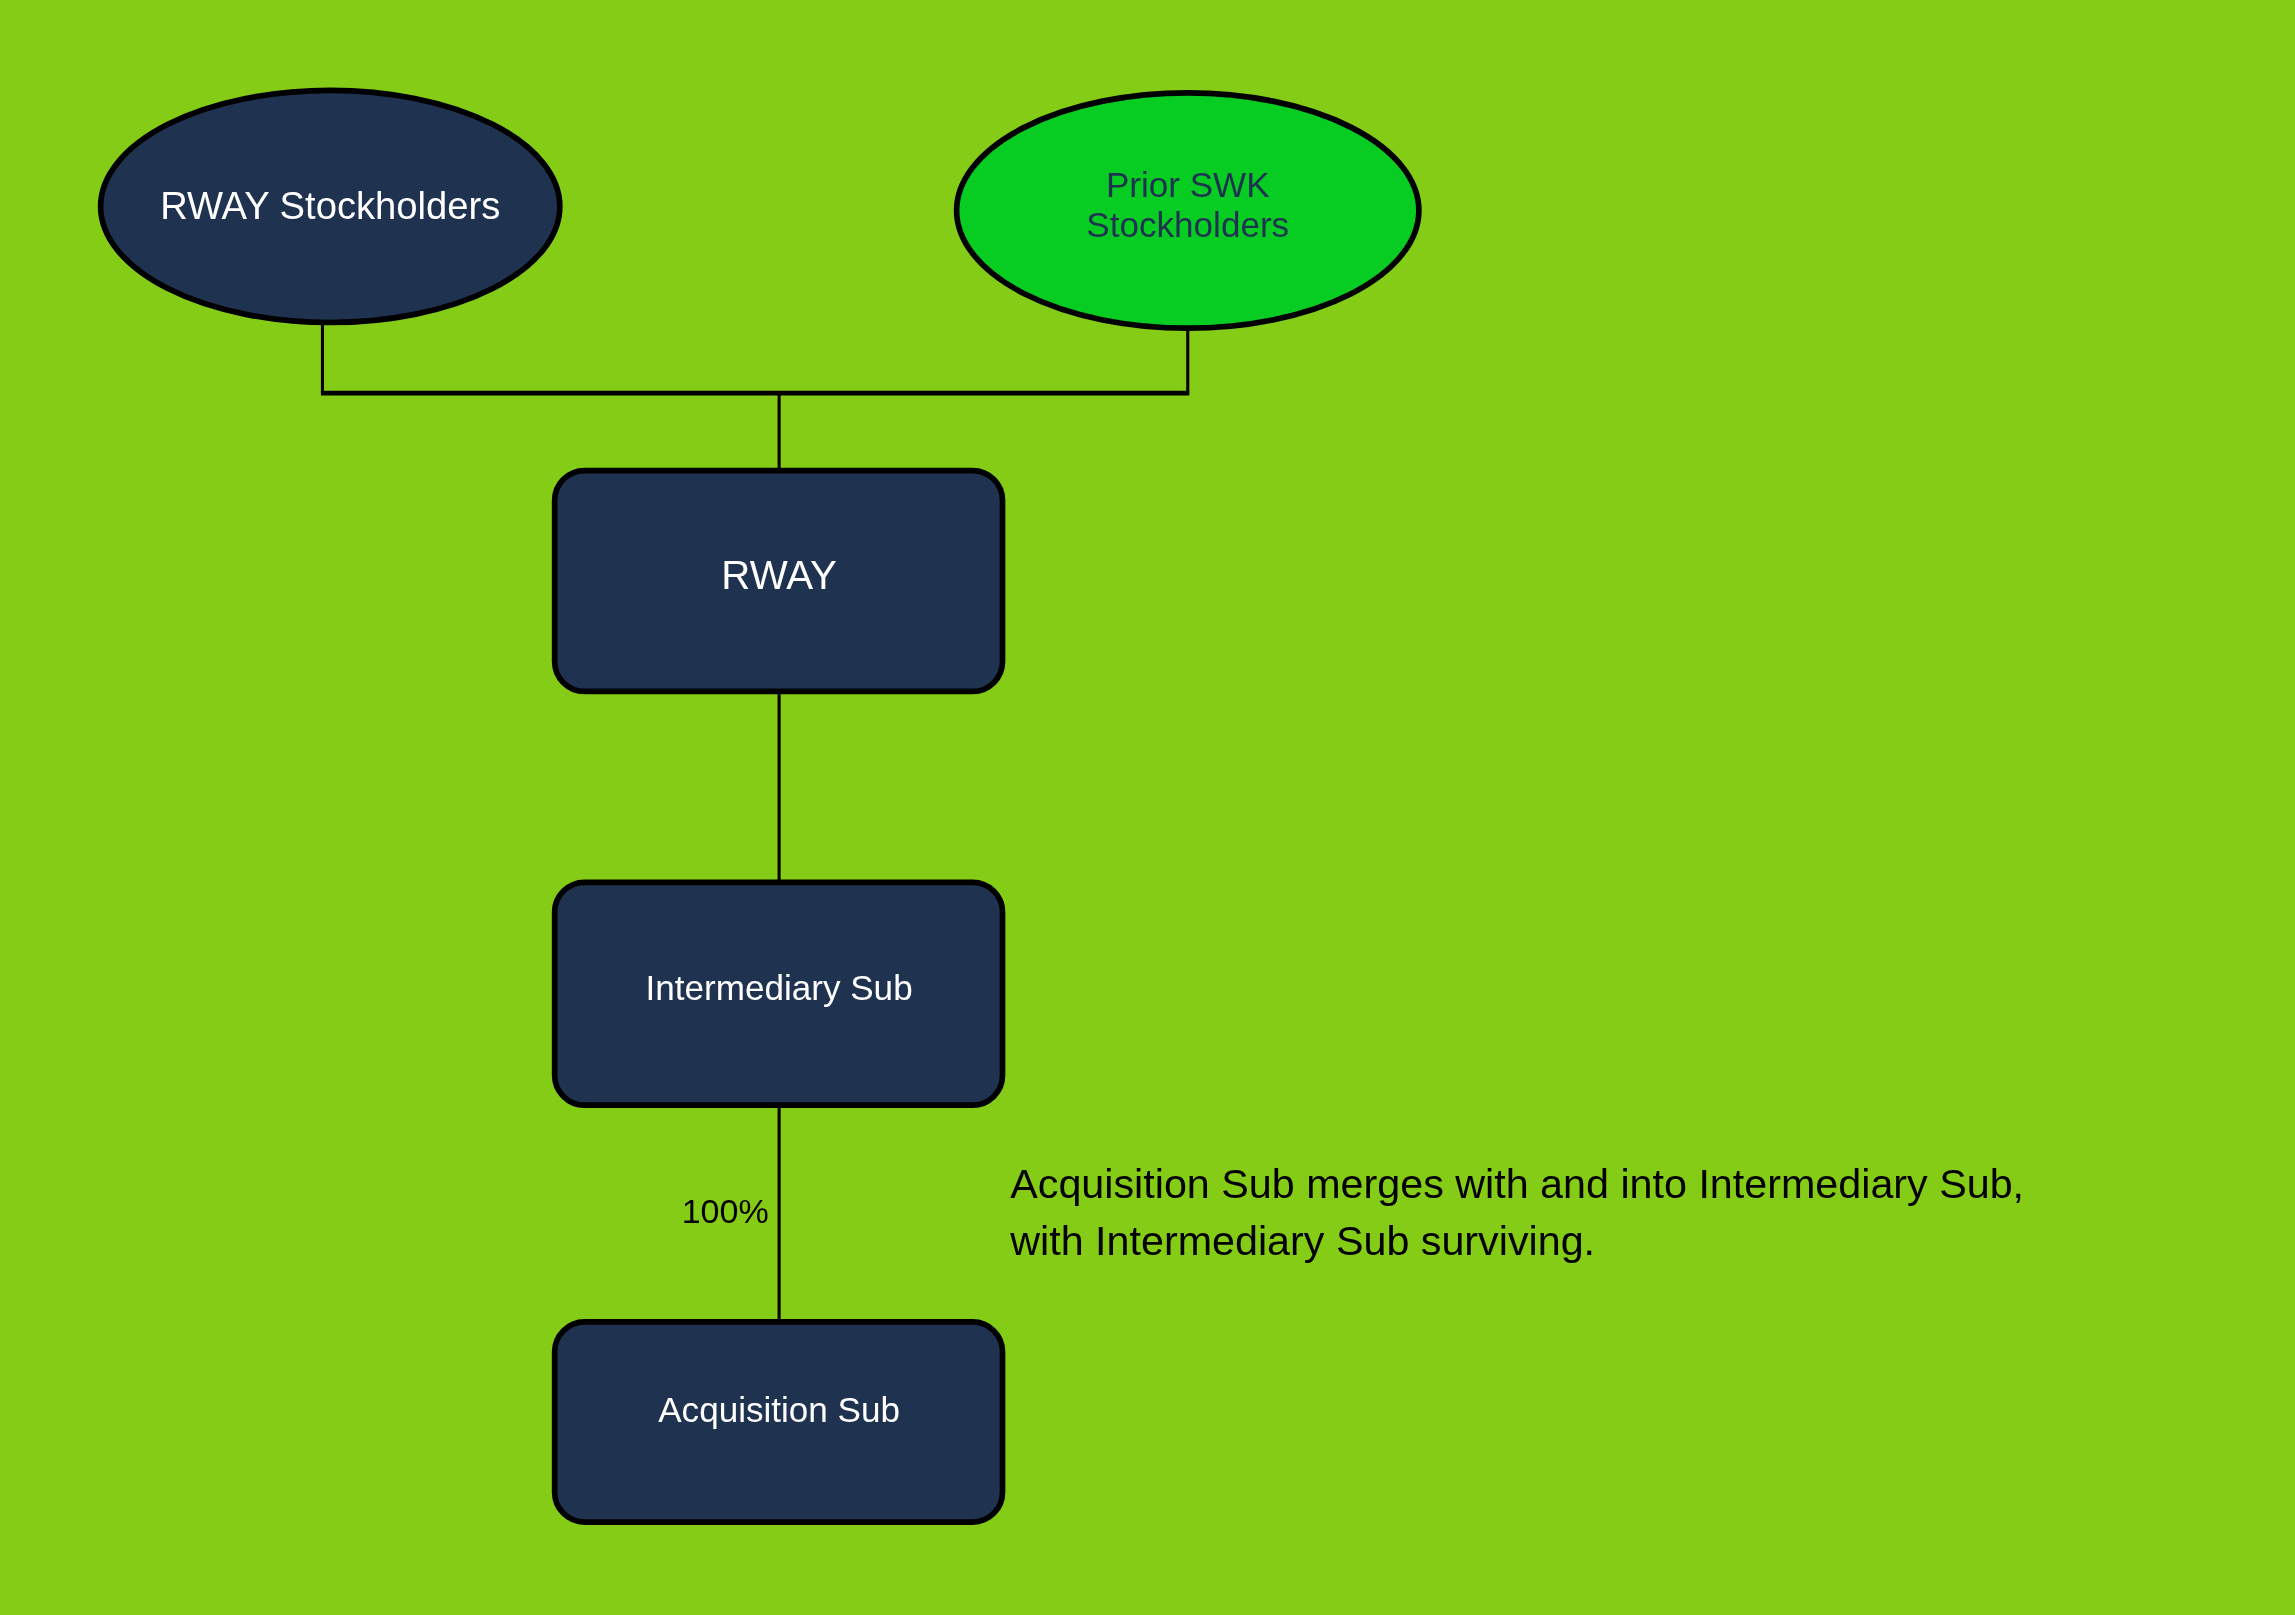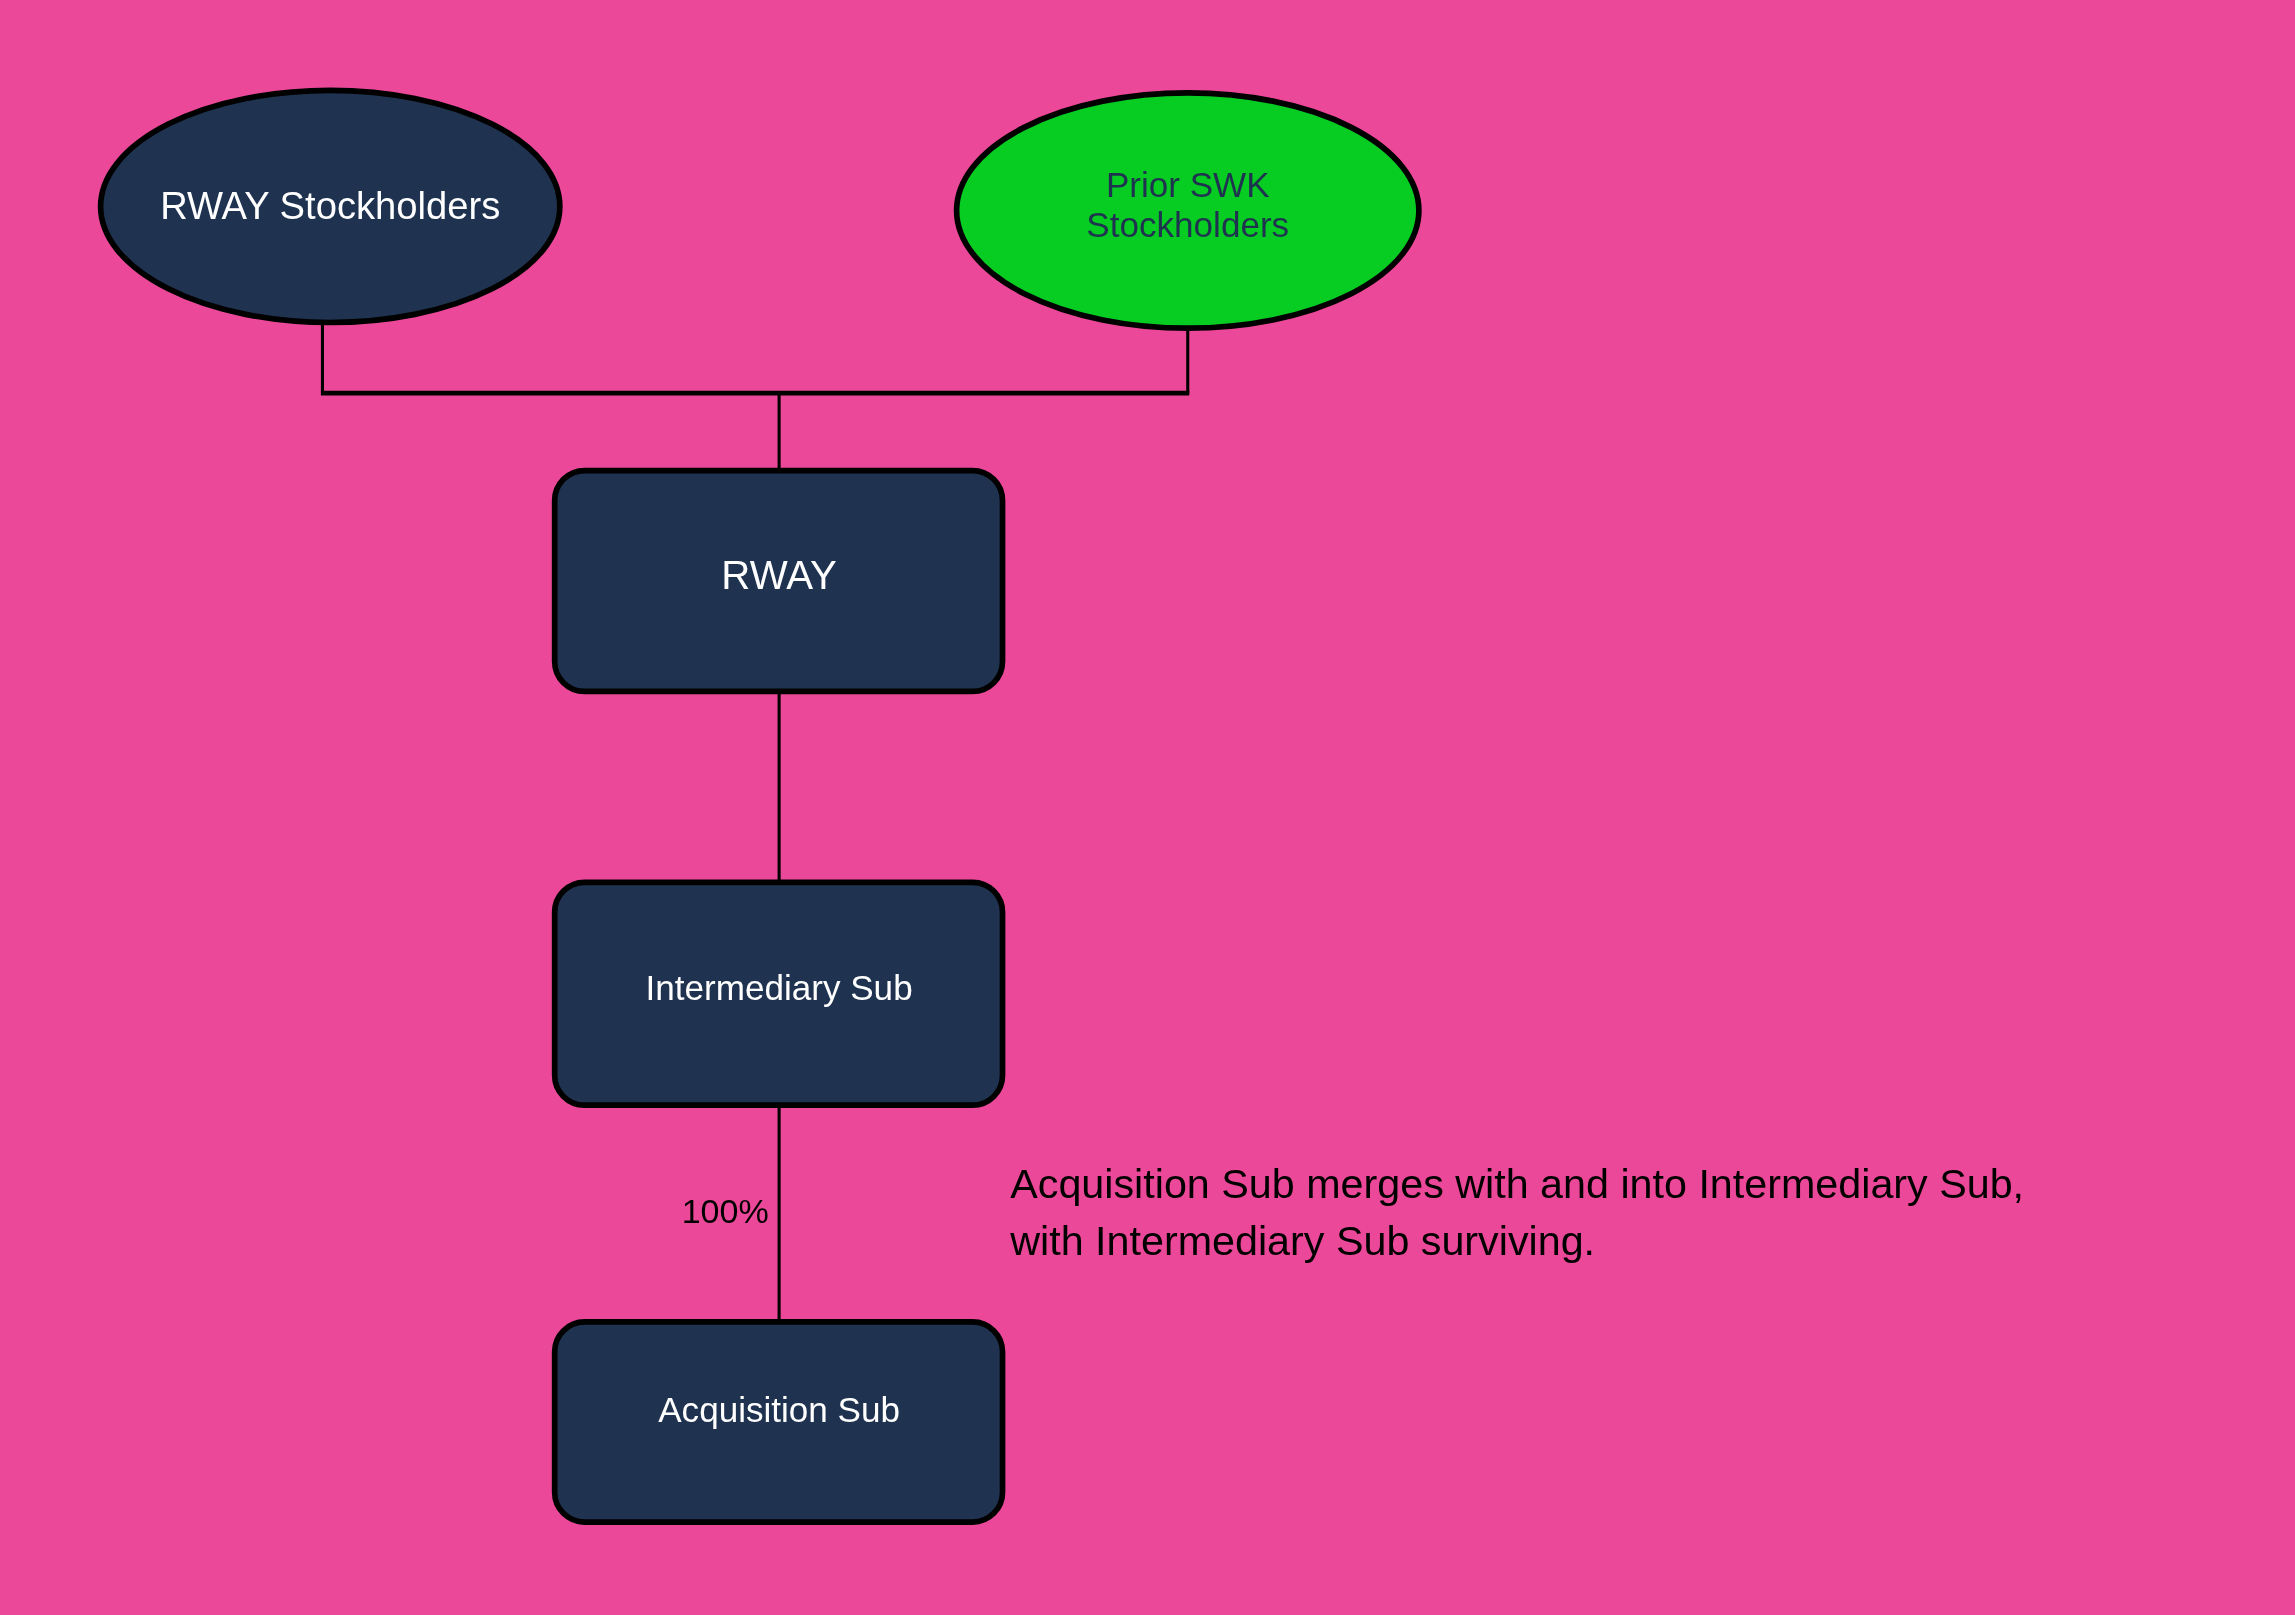--- a/index.html
+++ b/index.html
@@ -8,21 +8,21 @@
     padding: 0;
     background: #ffffff;
   }
   body {
     font-family: "Liberation Sans", sans-serif;
   }
   #canvas {
     position: relative;
     width: 2295px;
     height: 1615px;
-    background: #ec4899;
+    background: #84cc16;
     overflow: hidden;
   }
   #diagram-svg {
     position: absolute;
     left: 0;
     top: 0;
     width: 2295px;
     height: 1615px;
     display: block;
   }

